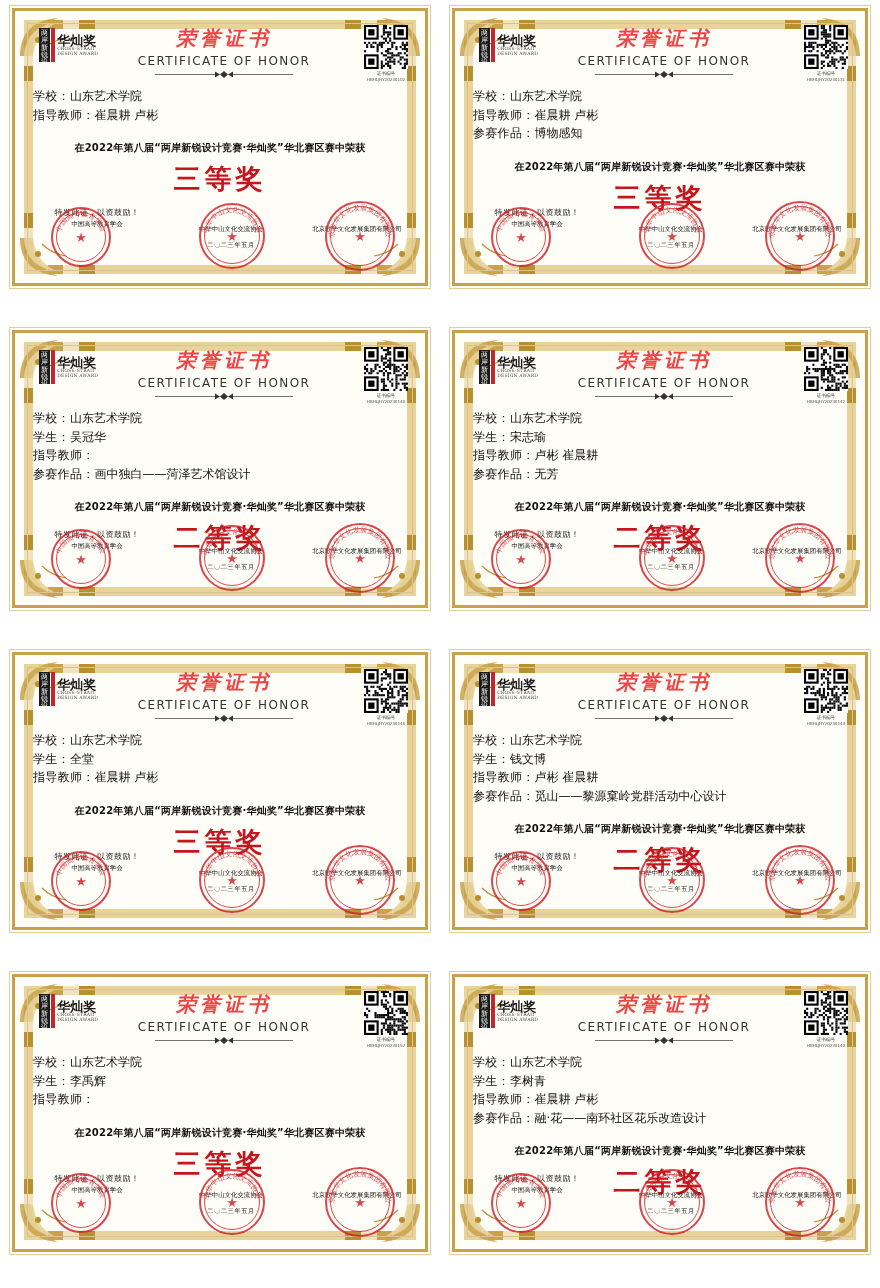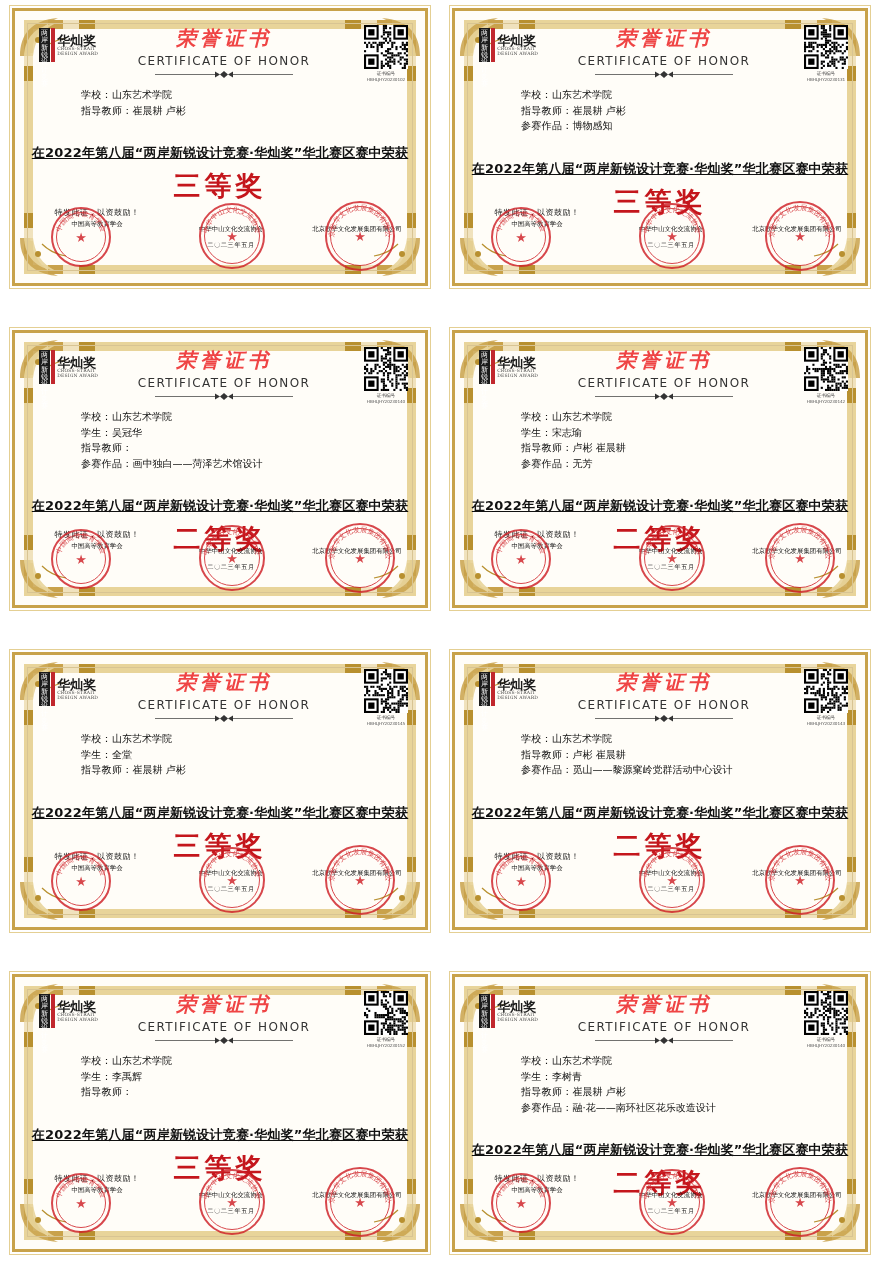--- a/index.html
+++ b/index.html
@@ -168,36 +168,34 @@
     color: #555;
     letter-spacing: -.1px;
   }
 
   
   .fields {
     margin-top: 4px;
     padding-left: 2px;
   }
   .field {
-    font-size: 10px;
+    font-size: 12px;
     color: #111;
     line-height: 1.55;
     white-space: nowrap;
-    padding-left: 48px;
   }
   .field .lbl { letter-spacing: .3px; }
 
   .statement {
     text-align: center;
-    font-size: 13px;
+    font-size: 10px;
     color: #111;
-    margin-top: 26px;
+    margin-top: 17px;
     font-weight: bold;
     letter-spacing: .2px;
-    text-decoration: underline;
   }
   .award {
     text-align: center;
     font-family: "DejaVu Serif", "Liberation Serif", serif;
     font-size: 27px;
     color: #c4161c;
     font-weight: bold;
     letter-spacing: 4px;
     margin-top: 6px;
   }
@@ -1625,20 +1623,21 @@
                   <rect x="0" y="29.333333333333336" width="14.666666666666668" height="14.666666666666668" fill="#000"></rect>
                   <rect x="2.0952380952380953" y="31.42857142857143" width="10.476190476190476" height="10.476190476190476" fill="#fff"></rect>
                   <rect x="4.190476190476191" y="33.523809523809526" width="6.2857142857142865" height="6.2857142857142865" fill="#000"></rect>
                 </svg></div>
               <div class="qr-label">证书编号</div>
               <div class="qr-code">HBHLJHY20230143</div>
             </div>
           </div>
           <div class="fields">
             <div class="field"><span class="lbl">学校：</span>山东艺术学院</div>
+            <div class="field"><span class="lbl">学生：</span>钱文博</div>
             <div class="field"><span class="lbl">指导教师：</span>卢彬  崔晨耕</div>
             <div class="field"><span class="lbl">参赛作品：</span>觅山——黎源窠岭党群活动中心设计</div>
           </div>
           <div class="statement">在2022年第八届“两岸新锐设计竞赛·华灿奖”华北赛区赛中荣获</div>
           <div class="award">二等奖</div>
         </div>
         <div class="seals">
           <div class="seal-group seal-g1">
             <div class="encourage">特发此证，以资鼓励！</div>
             <div class="org">中国高等教育学会</div>

